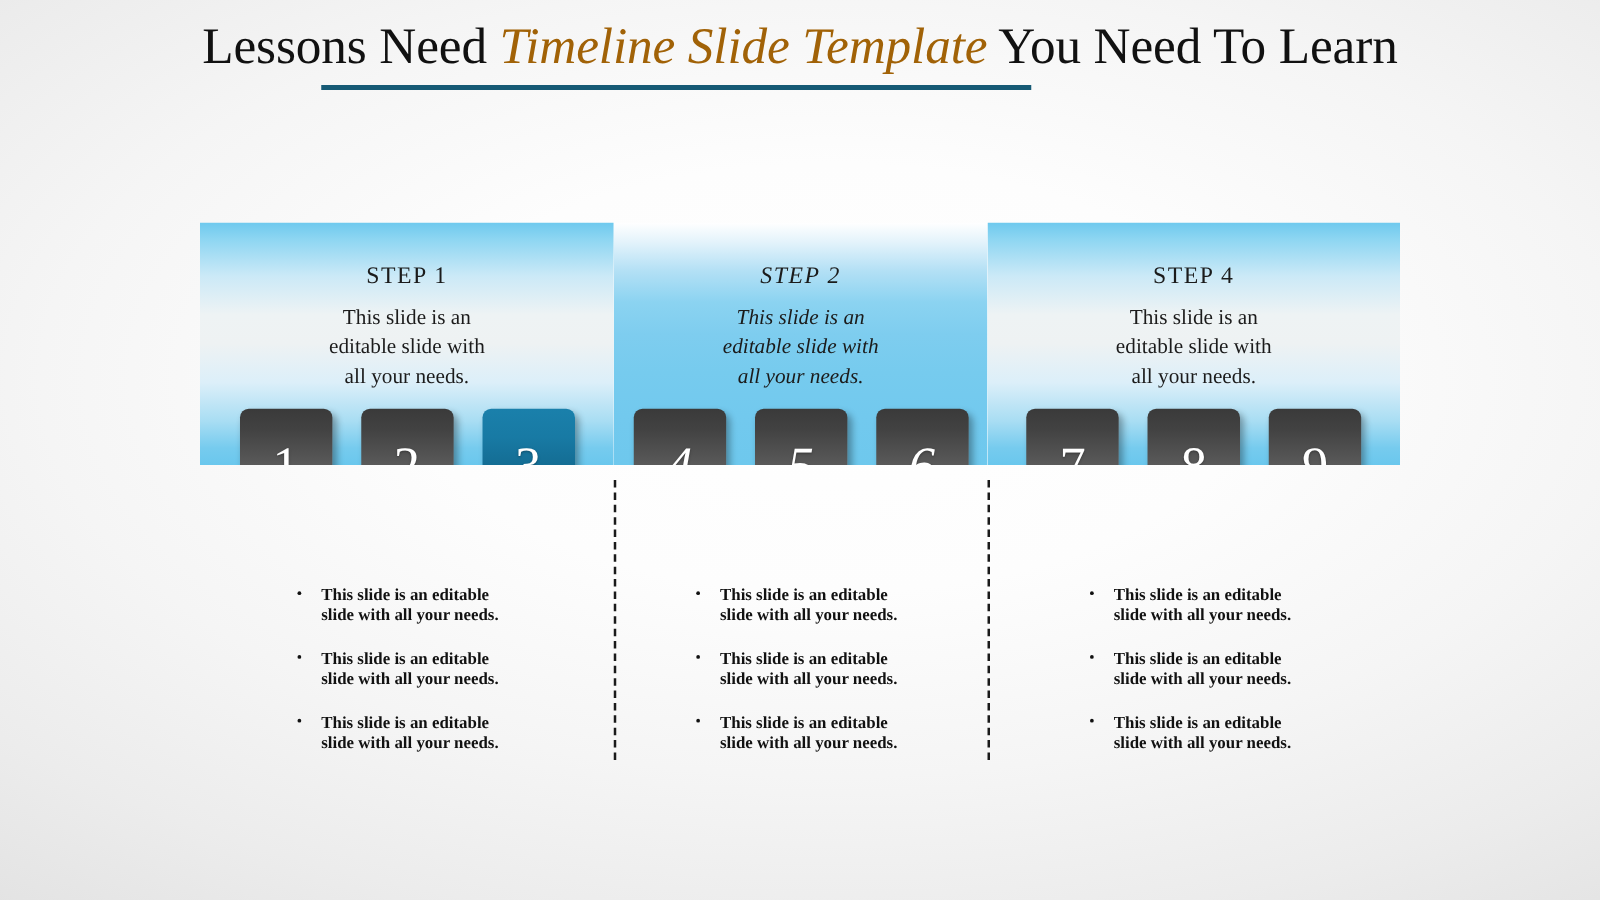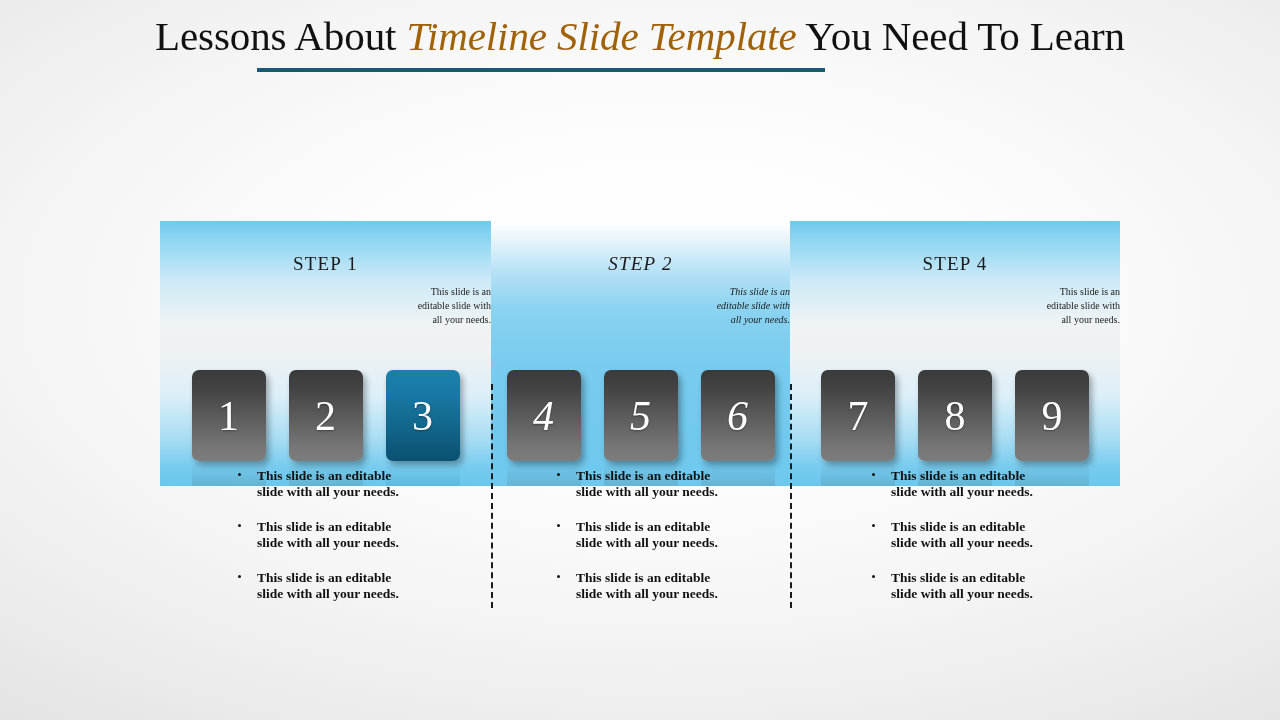--- a/index.html
+++ b/index.html
@@ -43,23 +43,22 @@
   
   #panels {
     position:absolute;
     left:160px; top:178px;
     width:960px; height:265px;
     display:flex;
   }
 
   .panel {
     position:relative;
-    height:265px;
+    height:194px;
     overflow:hidden;
-    margin-top:43px;
   }
   .panel.p1 { width:331px; }
   .panel.p2 { width:299px;font-style:italic; }
   .panel.p3 { width:330px; }
 
   
   .panel.p1 .bg, .panel.p3 .bg {
     position:absolute; inset:0;
     background:linear-gradient(to bottom,
       #6ec9ee 0%, #8ed6f2 7%, #cbe9f7 22%, #eef3f4 38%,
@@ -78,24 +77,23 @@
     text-align:center;
     padding-top:32px;
   }
   .step-title {
     font-size:19px;
     color:#1b1b1b;
     letter-spacing:1.2px;
   }
   .step-desc {
     margin-top:10px;
-    font-size:10px;
+    font-size:17px;
     line-height:1.38;
     color:#1b1b1b;
-    text-align:right;
   }
 
   
   .tiles {
     position:absolute;
     left:0; right:0;
     top:149px;
     display:flex;
     justify-content:center;
     gap:23px;
@@ -175,21 +173,21 @@
     width:3px; height:3px;
     background:#111111;
     border-radius:50%;
   }
   .bullet-line { display:block; }
 </style>
 </head>
 <body>
 
 <div id="title-bar">
-  <span class="title-text">Lessons About </span><span class="title-text accent">Timeline Slide Template</span><span class="title-text"> You Need To Learn</span>
+  <span class="title-text">Lessons Need </span><span class="title-text accent">Timeline Slide Template</span><span class="title-text"> You Need To Learn</span>
 </div>
 <div id="title-underline"></div>
 
 <div id="panels">
 
   <div class="panel p1">
     <div class="bg"></div>
     <div class="panel-head">
       <div class="step-title">STEP 1</div>
       <div class="step-desc">

